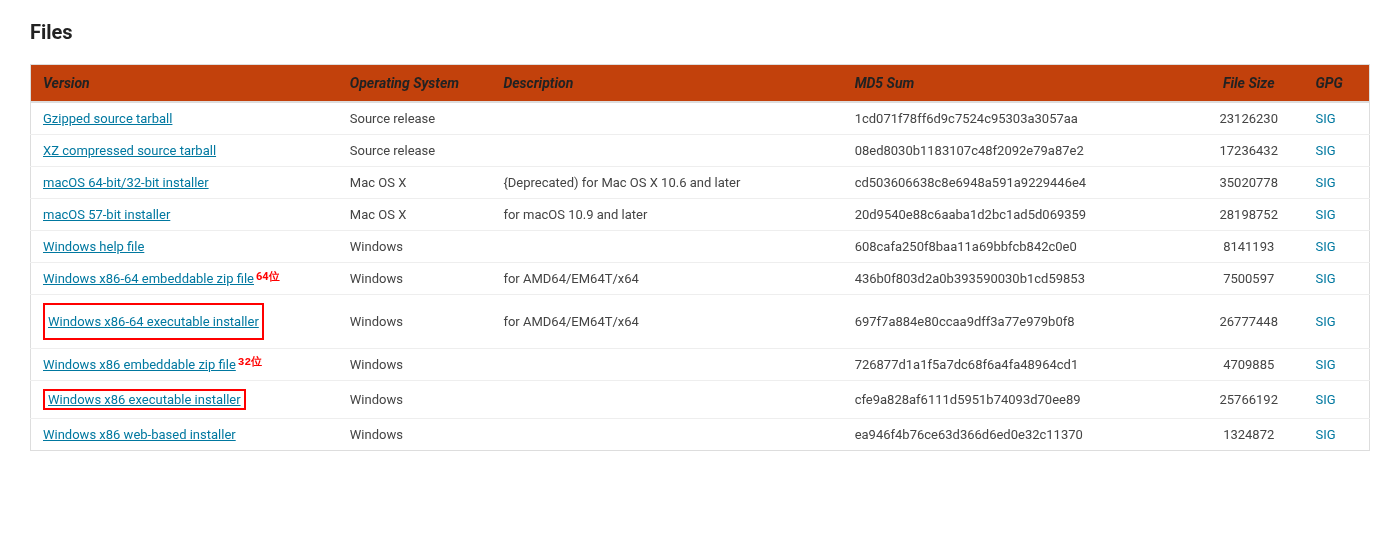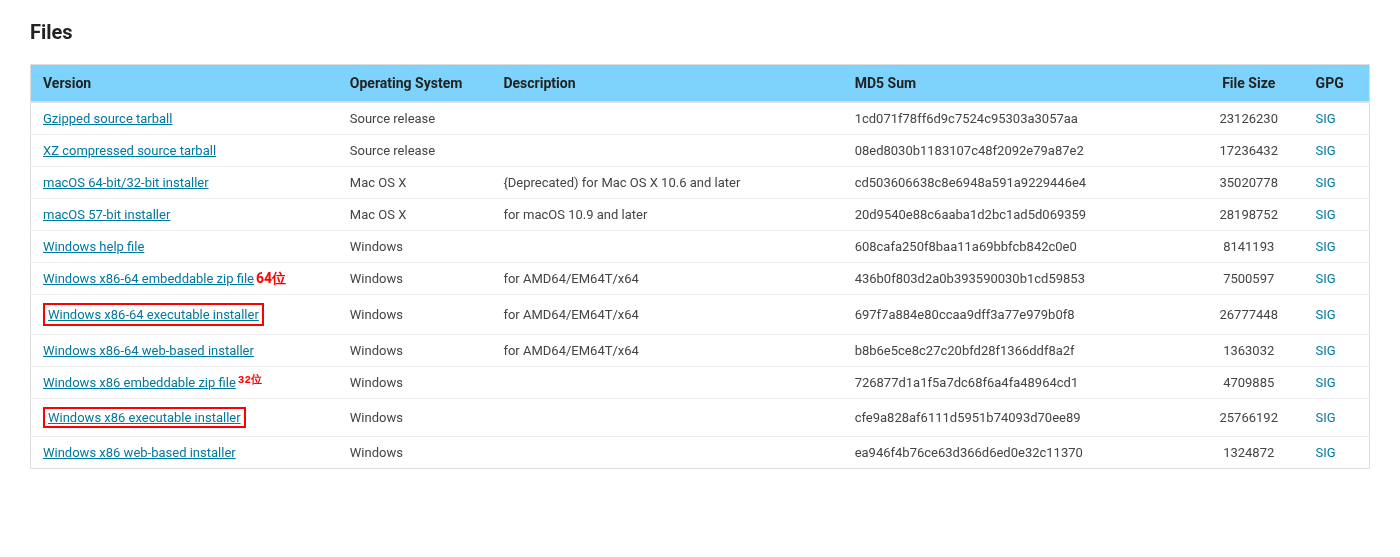--- a/index.html
+++ b/index.html
@@ -25,21 +25,22 @@
       margin-bottom: 20px;
     }
 
     table {
       width: 100%;
       border-collapse: collapse;
       border: 1px solid #ddd;
     }
 
     thead tr {
-      background: #7dd3fc;
+      background: #c2410c;
+      font-style: italic;
     }
 
     th {
       padding: 10px 12px;
       text-align: left;
       font-weight: 700;
       font-size: 14px;
       border-bottom: 2px solid #ddd;
       color: #222;
     }
@@ -127,44 +128,36 @@
         <td class="col-version"><a class="link" href="#">Windows help file</a></td>
         <td class="col-os">Windows</td>
         <td class="col-desc"></td>
         <td class="col-md5">608cafa250f8baa11a69bbfcb842c0e0</td>
         <td class="col-size">8141193</td>
         <td class="col-gpg"><a class="sig-link" href="#">SIG</a></td>
       </tr>
       <tr>
         <td class="col-version"><span style="display: inline-flex; align-items: flex-start; position: relative;">
             <a class="link" href="#">Windows x86-64 embeddable zip file</a>
-            <span style="color: red; font-size: 14px; font-weight: bold; margin-left: 2px; line-height: 1;">64位</span>
+            <span style="color: red; font-size: 11px; font-weight: bold; margin-left: 2px; line-height: 1;">64位</span>
           </span></td>
         <td class="col-os">Windows</td>
         <td class="col-desc">for AMD64/EM64T/x64</td>
         <td class="col-md5">436b0f803d2a0b393590030b1cd59853</td>
         <td class="col-size">7500597</td>
         <td class="col-gpg"><a class="sig-link" href="#">SIG</a></td>
       </tr>
       <tr>
         <td class="col-version"><span style="display: inline-flex; align-items: center; gap: 0px;">
-            <span style="border: 2px solid red; padding: 2px 3px; display: inline-block;"><a class="link" href="#">Windows x86-64 executable installer</a></span>
+            <span style="border: 2px solid red; padding: 9px 3px; display: inline-block;"><a class="link" href="#">Windows x86-64 executable installer</a></span>
           </span></td>
         <td class="col-os">Windows</td>
         <td class="col-desc">for AMD64/EM64T/x64</td>
         <td class="col-md5">697f7a884e80ccaa9dff3a77e979b0f8</td>
         <td class="col-size">26777448</td>
-        <td class="col-gpg"><a class="sig-link" href="#">SIG</a></td>
-      </tr>
-      <tr>
-        <td class="col-version"><a class="link" href="#">Windows x86-64 web-based installer</a></td>
-        <td class="col-os">Windows</td>
-        <td class="col-desc">for AMD64/EM64T/x64</td>
-        <td class="col-md5">b8b6e5ce8c27c20bfd28f1366ddf8a2f</td>
-        <td class="col-size">1363032</td>
         <td class="col-gpg"><a class="sig-link" href="#">SIG</a></td>
       </tr>
       <tr>
         <td class="col-version"><span style="display: inline-flex; align-items: flex-start; position: relative;">
             <a class="link" href="#">Windows x86 embeddable zip file</a>
             <span style="color: red; font-size: 11px; font-weight: bold; margin-left: 2px; line-height: 1; font-family: Liberation Mono, monospace;">32位</span>
           </span></td>
         <td class="col-os">Windows</td>
         <td class="col-desc"></td>
         <td class="col-md5">726877d1a1f5a7dc68f6a4fa48964cd1</td>

